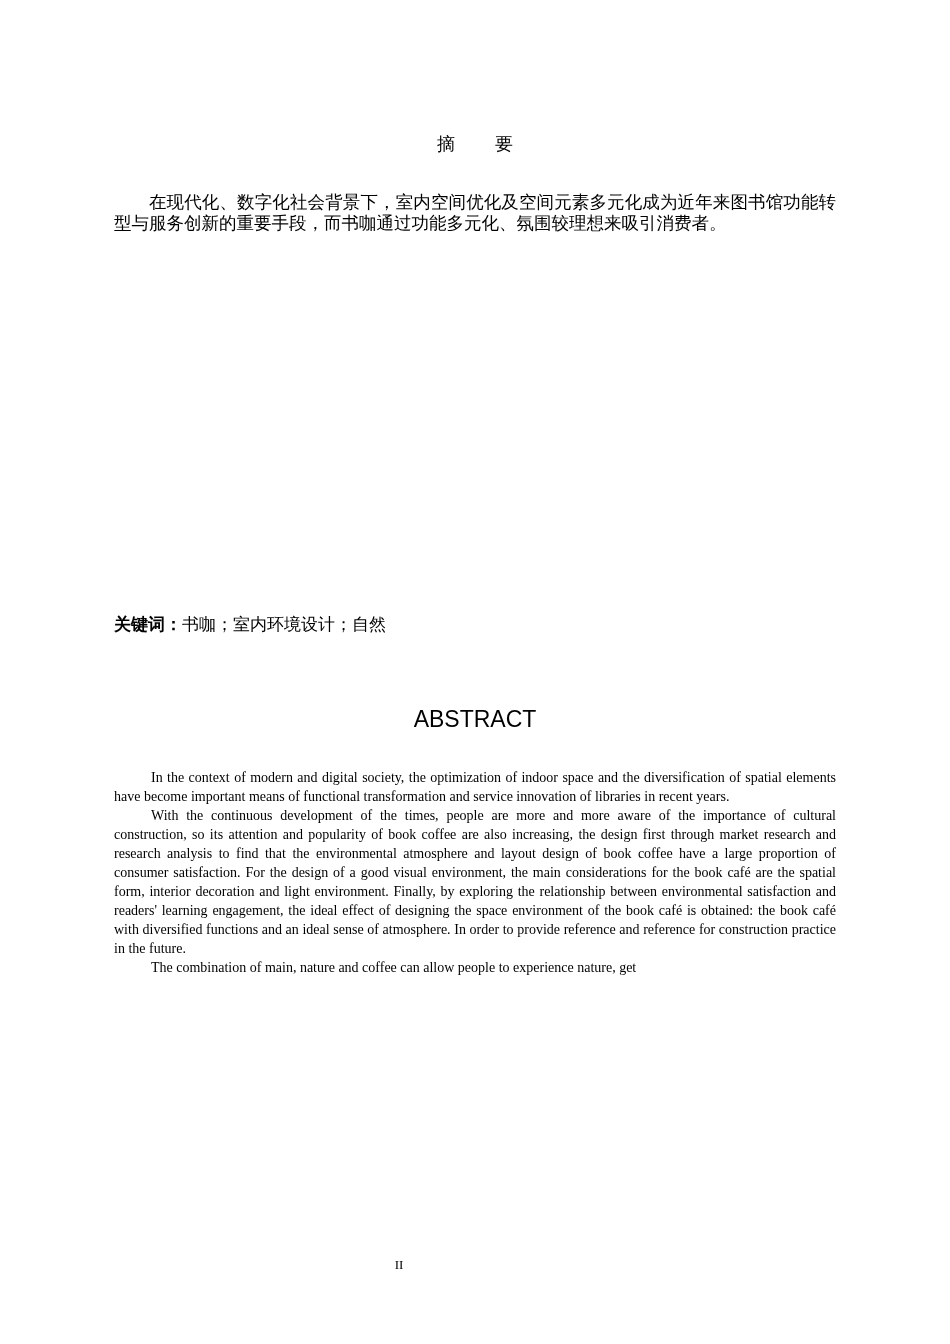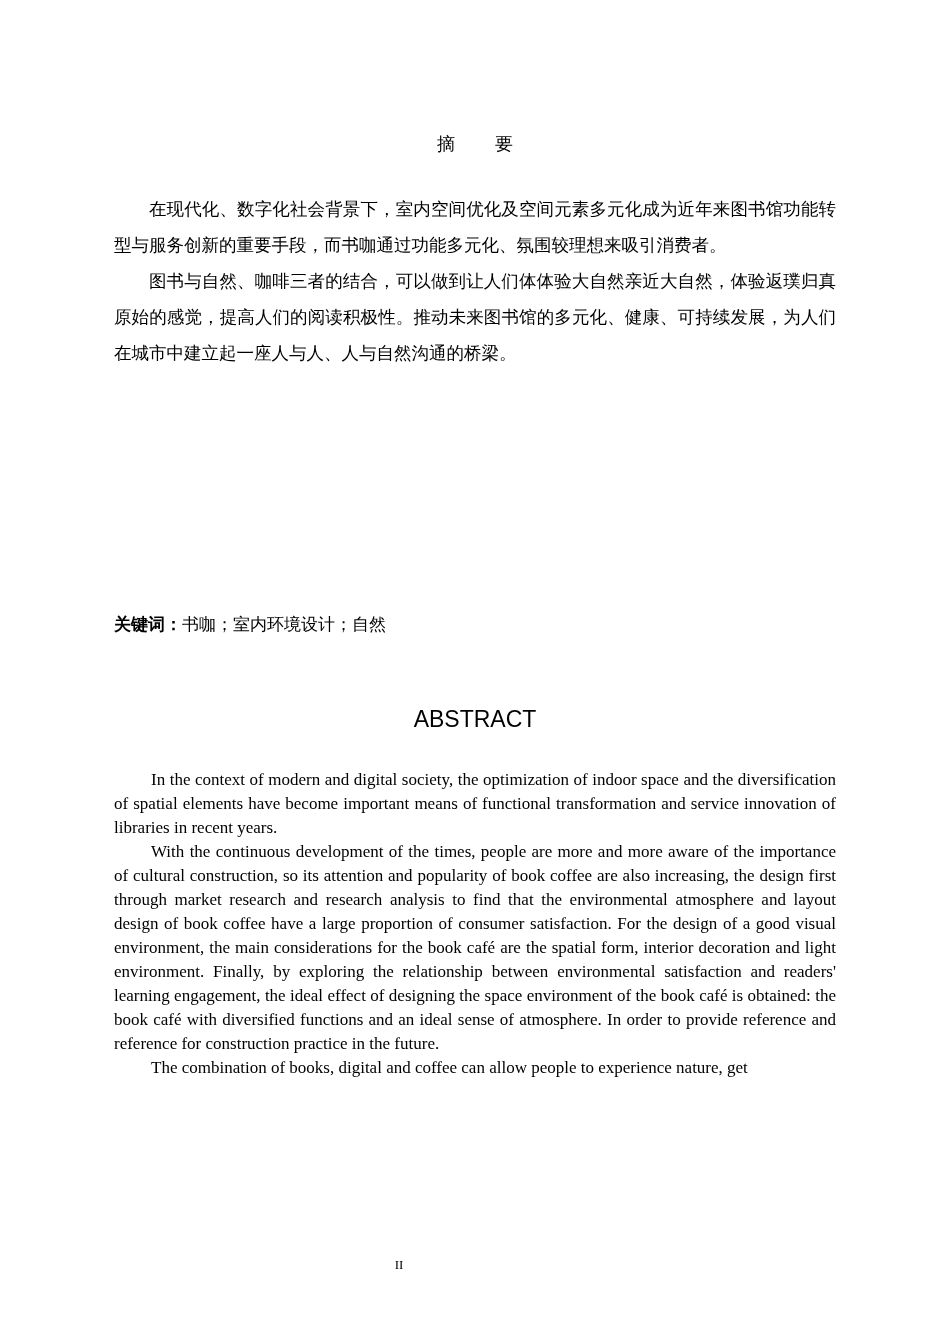--- a/index.html
+++ b/index.html
@@ -30,23 +30,23 @@
       letter-spacing: 0;
       line-height: 24px;
     }
     .cn-title span.gap { display: inline-block; width: 40px; }
     .cn-body {
       position: absolute;
       left: 114px;
       width: 722px;
       top: 180px;
       font-size: 17.5px;
-      line-height: 36px;
+      line-height: 21px;
       text-align: justify;
-      font-family: Liberation Mono, monospace;
+      font-family: Liberation Sans, sans-serif;
     }
     .cn-body p {
       margin: 0;
       text-indent: 2em;
       text-align: justify;
     }
     .keywords {
       position: absolute;
       left: 114px;
       top: 598px;
@@ -65,22 +65,22 @@
       text-align: center;
       font-family: Liberation Sans, sans-serif;
       font-size: 23px;
       line-height: 30px;
     }
     .en-body {
       position: absolute;
       left: 114px;
       width: 722px;
       top: 756px;
-      font-size: 17px;
-      line-height: 24px;
+      font-size: 14px;
+      line-height: 19px;
       font-family: "Liberation Serif", "DejaVu Serif", serif;
     }
     .en-body p {
       margin: 0;
       text-indent: 37px;
       text-align: justify;
       text-align-last: left;
     }
     .page-number {
       position: absolute;
@@ -96,30 +96,29 @@
 <body>
 
 <div class="page">
 
   <div class="cn-title">
     <span>摘</span><span class="gap"></span><span>要</span>
   </div>
 
   <div class="cn-body">
     <p>在现代化、数字化社会背景下，室内空间优化及空间元素多元化成为近年来图书馆功能转型与服务创新的重要手段，而书咖通过功能多元化、氛围较理想来吸引消费者。</p>
-    <p>图书与自然、咖啡三者的结合，可以做到让人们体体验大自然亲近大自然，体验返璞归真原始的感觉，提高人们的阅读积极性。推动未来图书馆的多元化、健康、可持续发展，为人们在城市中建立起一座人与人、人与自然沟通的桥梁。</p>
   </div>
 
   <div class="keywords">
     <span class="kw-label">关键词：</span><span>书咖；室内环境设计；自然</span>
   </div>
 
   <div class="en-title">ABSTRACT</div>
 
   <div class="en-body">
     <p>In the context of modern and digital society, the optimization of indoor space and the diversification of spatial elements have become important means of functional transformation and service innovation of libraries in recent years.</p>
     <p>With the continuous development of the times, people are more and more aware of the importance of cultural construction, so its attention and popularity of book coffee are also increasing, the design first through market research and research analysis to find that the environmental atmosphere and layout design of book coffee have a large proportion of consumer satisfaction. For the design of a good visual environment, the main considerations for the book café are the spatial form, interior decoration and light environment. Finally, by exploring the relationship between environmental satisfaction and readers' learning engagement, the ideal effect of designing the space environment of the book café is obtained: the book café with diversified functions and an ideal sense of atmosphere. In order to provide reference and reference for construction practice in the future.</p>
-    <p>The combination of books, digital and coffee can allow people to experience nature, get</p>
+    <p>The combination of main, nature and coffee can allow people to experience nature, get</p>
   </div>
 
   <div class="page-number">II</div>
 
 </div>
 
 </body></html>

